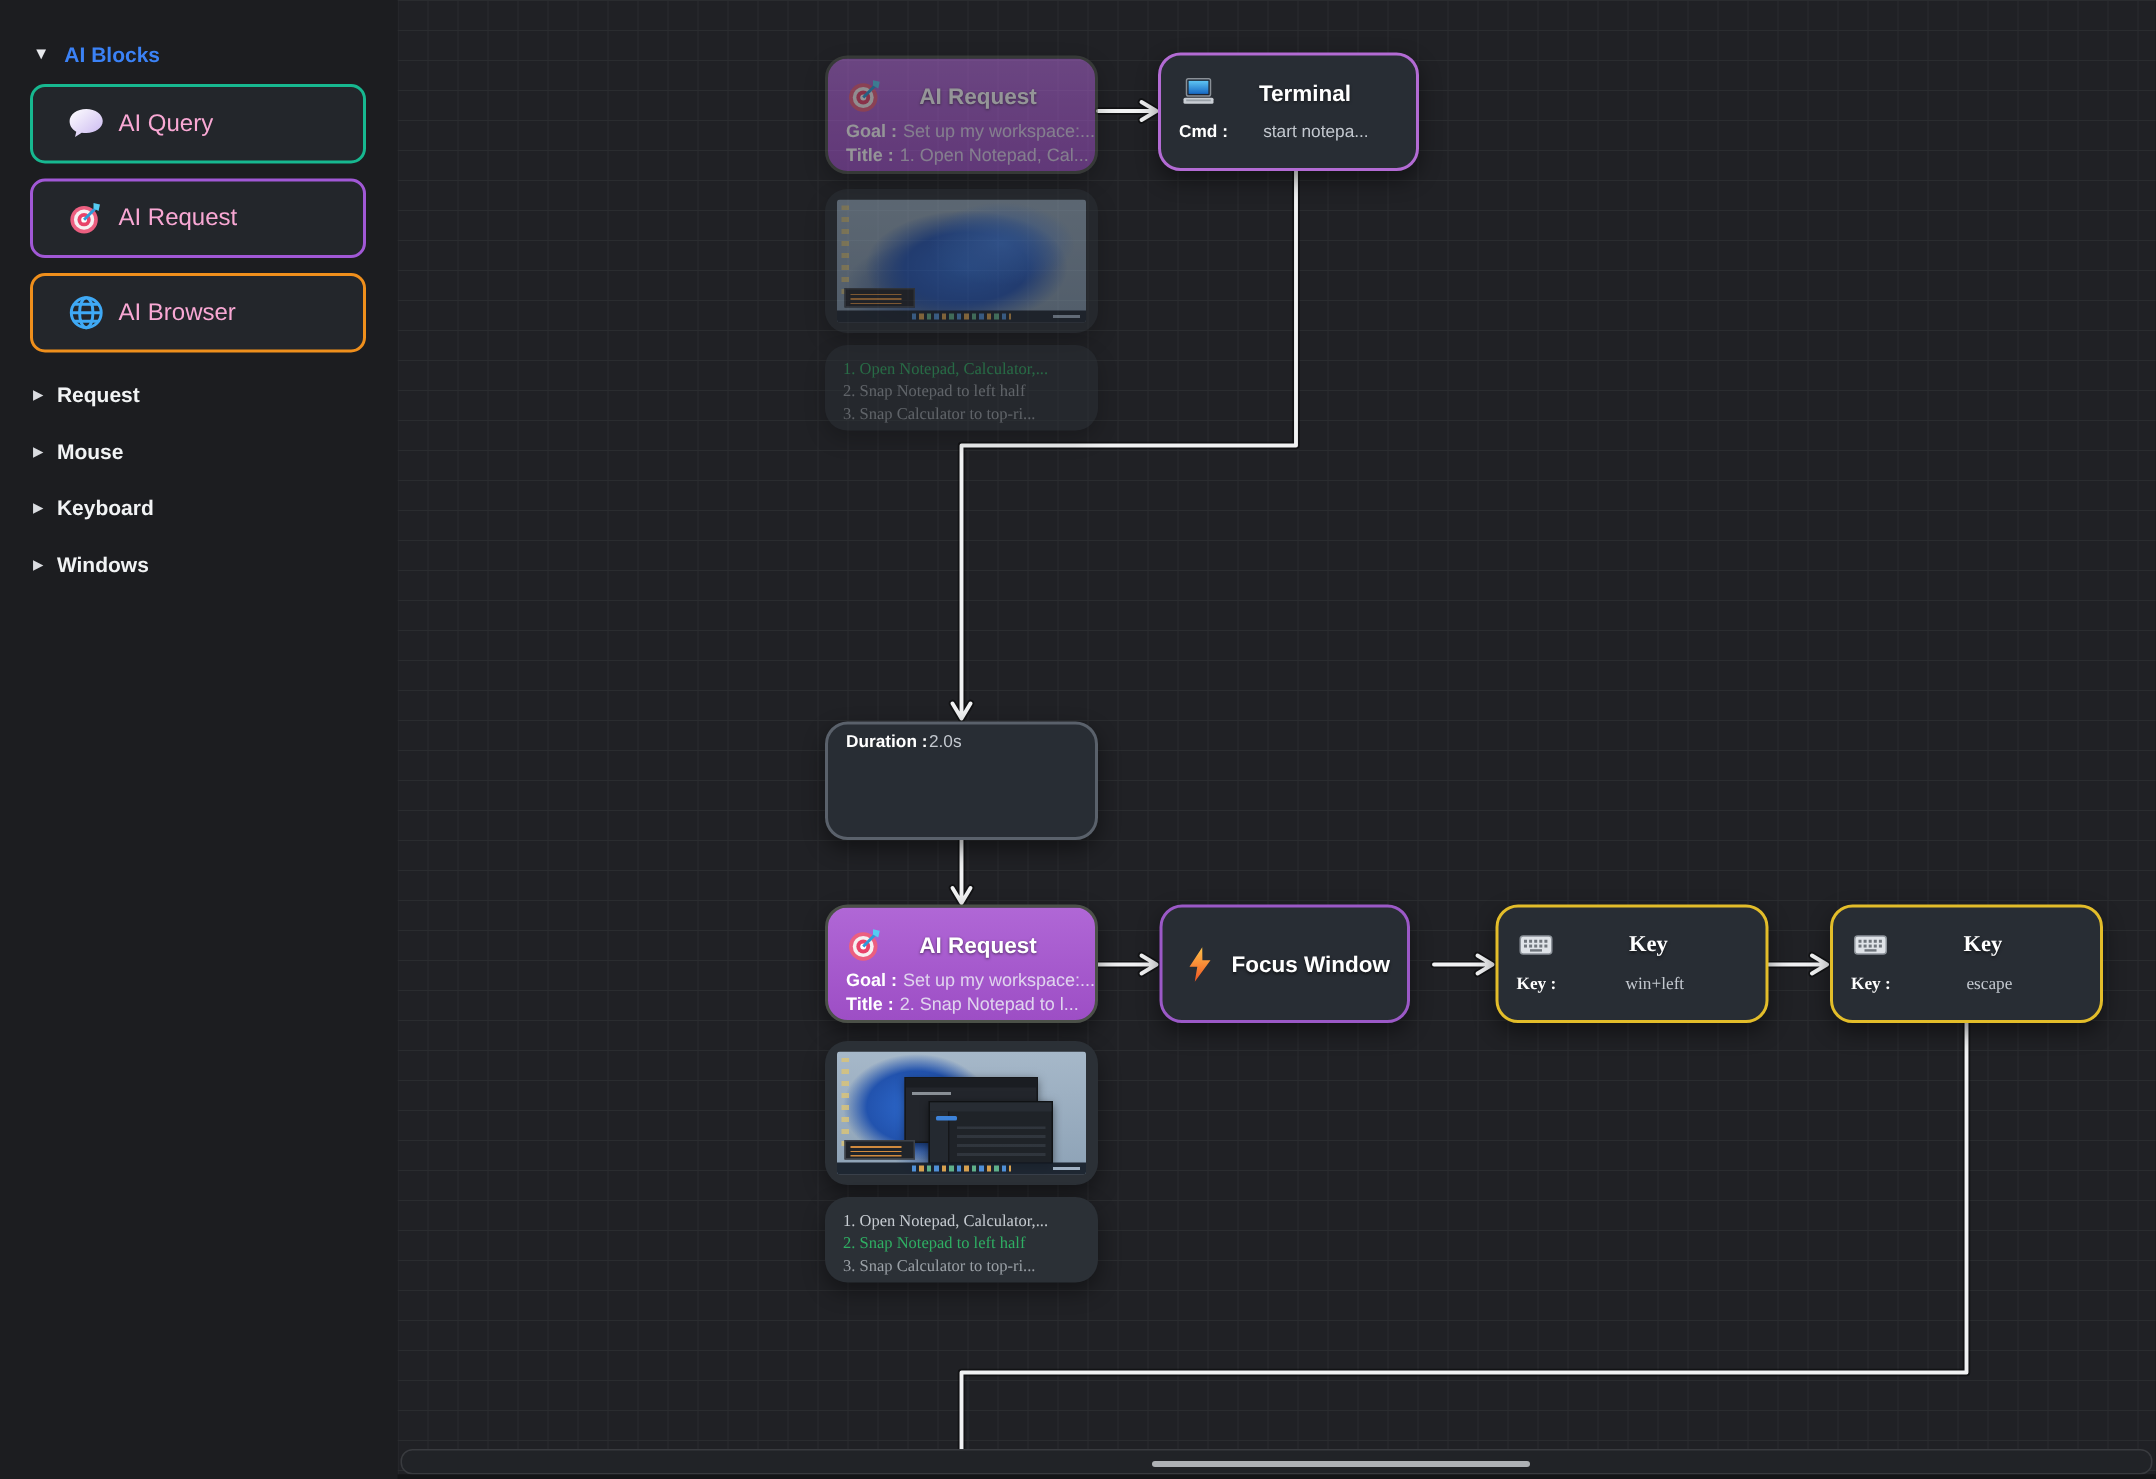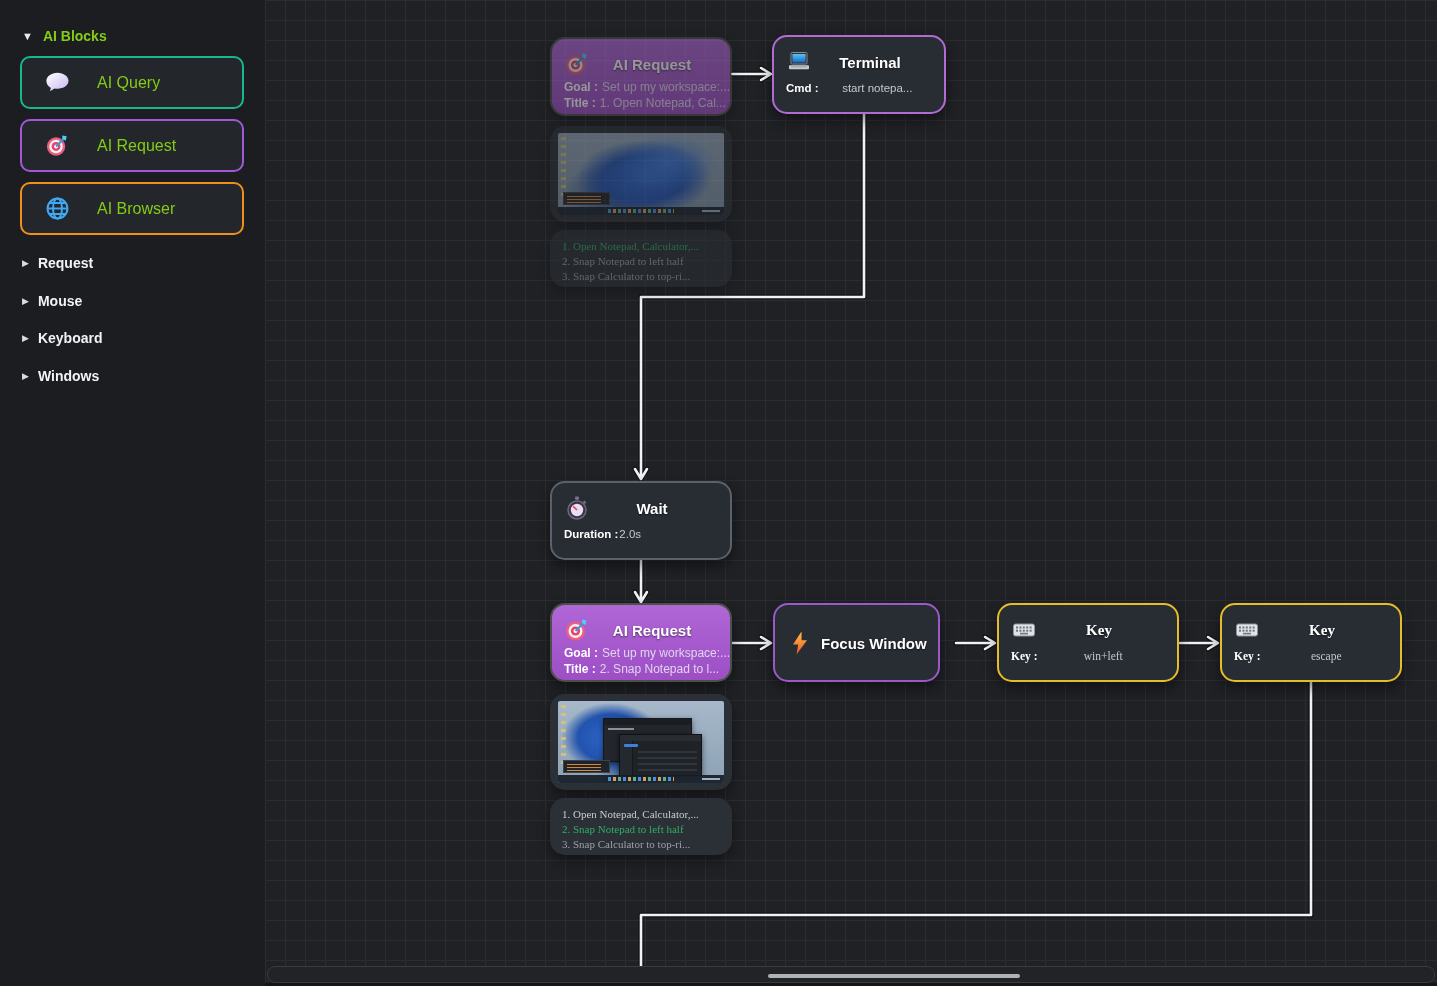--- a/index.html
+++ b/index.html
@@ -84,25 +84,25 @@
   
   .hscroll-track { position:absolute; left:267px; top:966px; width:1168px; height:17px;
       border:1px solid #393b3f; border-radius:8px; background:#212327; }
   .hscroll-thumb { position:absolute; left:500px; top:7px; width:252px; height:4px;
       border-radius:2px; background:#aeb1b5; }
 
   
   .sidebar { position:absolute; left:0; top:0; width:265px; height:986px; background:#1c1d20; }
   .sb-header { display:flex; align-items:center; gap:10px; padding:28px 0 0 22px; }
   .sb-header .tri { color:#e8eaed; font-size:11px; }
-  .sb-header .sb-title { color:#84cc16; font-weight:700; font-size:14px; }
+  .sb-header .sb-title { color:#3b82f6; font-weight:700; font-size:14px; }
   .palette-btn { position:absolute; left:20px; width:224px; height:53px; border-radius:10px;
       background:#23262b; border:2px solid; display:flex; align-items:center; cursor:pointer; }
   .palette-btn .picon { width:27px; height:27px; margin-left:22px; display:flex; align-items:center; justify-content:center; }
-  .palette-btn .plabel { color:#84cc16; font-size:16px; margin-left:26px; }
+  .palette-btn .plabel { color:#f9a8d4; font-size:16px; margin-left:8px; }
   .sb-section { position:absolute; left:22px; display:flex; align-items:center; gap:9px; cursor:pointer; }
   .sb-section .tri { color:#dadce0; font-size:9px; }
   .sb-section .slabel { color:#f1f3f4; font-weight:700; font-size:14px; }
 </style>
 </head>
 <body>
 
 <div class="canvas">
 
   <svg class="edges" viewBox="0 0 1172 983" xmlns="http://www.w3.org/2000/svg">
@@ -182,32 +182,20 @@
       </span>
       <span class="ttl">Terminal</span>
     </div>
     <div class="row spread">
       <span class="lbl">Cmd :</span>
       <span class="val">start notepa...</span>
     </div>
   </div>
 
   <div class="node b-wait" style="left:285px; top:481px;">
-    <div class="hdr">
-      <span class="nicon">
-        <svg viewBox="0 0 26 26" width="26" height="26">
-          <rect x="11" y="1.6" width="4" height="3.2" rx="1" fill="#7d718c"></rect>
-          <line x1="19.6" y1="6.2" x2="21.6" y2="8.2" stroke="#7d718c" stroke-width="2"></line>
-          <circle cx="13" cy="15" r="9" fill="#3a3344" stroke="#6e6480" stroke-width="1.5"></circle>
-          <circle cx="13" cy="15" r="6.2" fill="#e7def2"></circle>
-          <line x1="13" y1="15" x2="9.2" y2="11.4" stroke="#e84057" stroke-width="1.6"></line>
-        </svg>
-      </span>
-      <span class="ttl">Wait</span>
-    </div>
     <div class="row">
       <span class="lbl">Duration :</span>
       <span class="val" style="margin-left:1px;">2.0s</span>
     </div>
   </div>
 
   <div class="node purple" style="left:285px; top:603px;">
     <div class="hdr">
       <span class="nicon">
         <svg viewBox="0 0 28 28" width="28" height="28">

